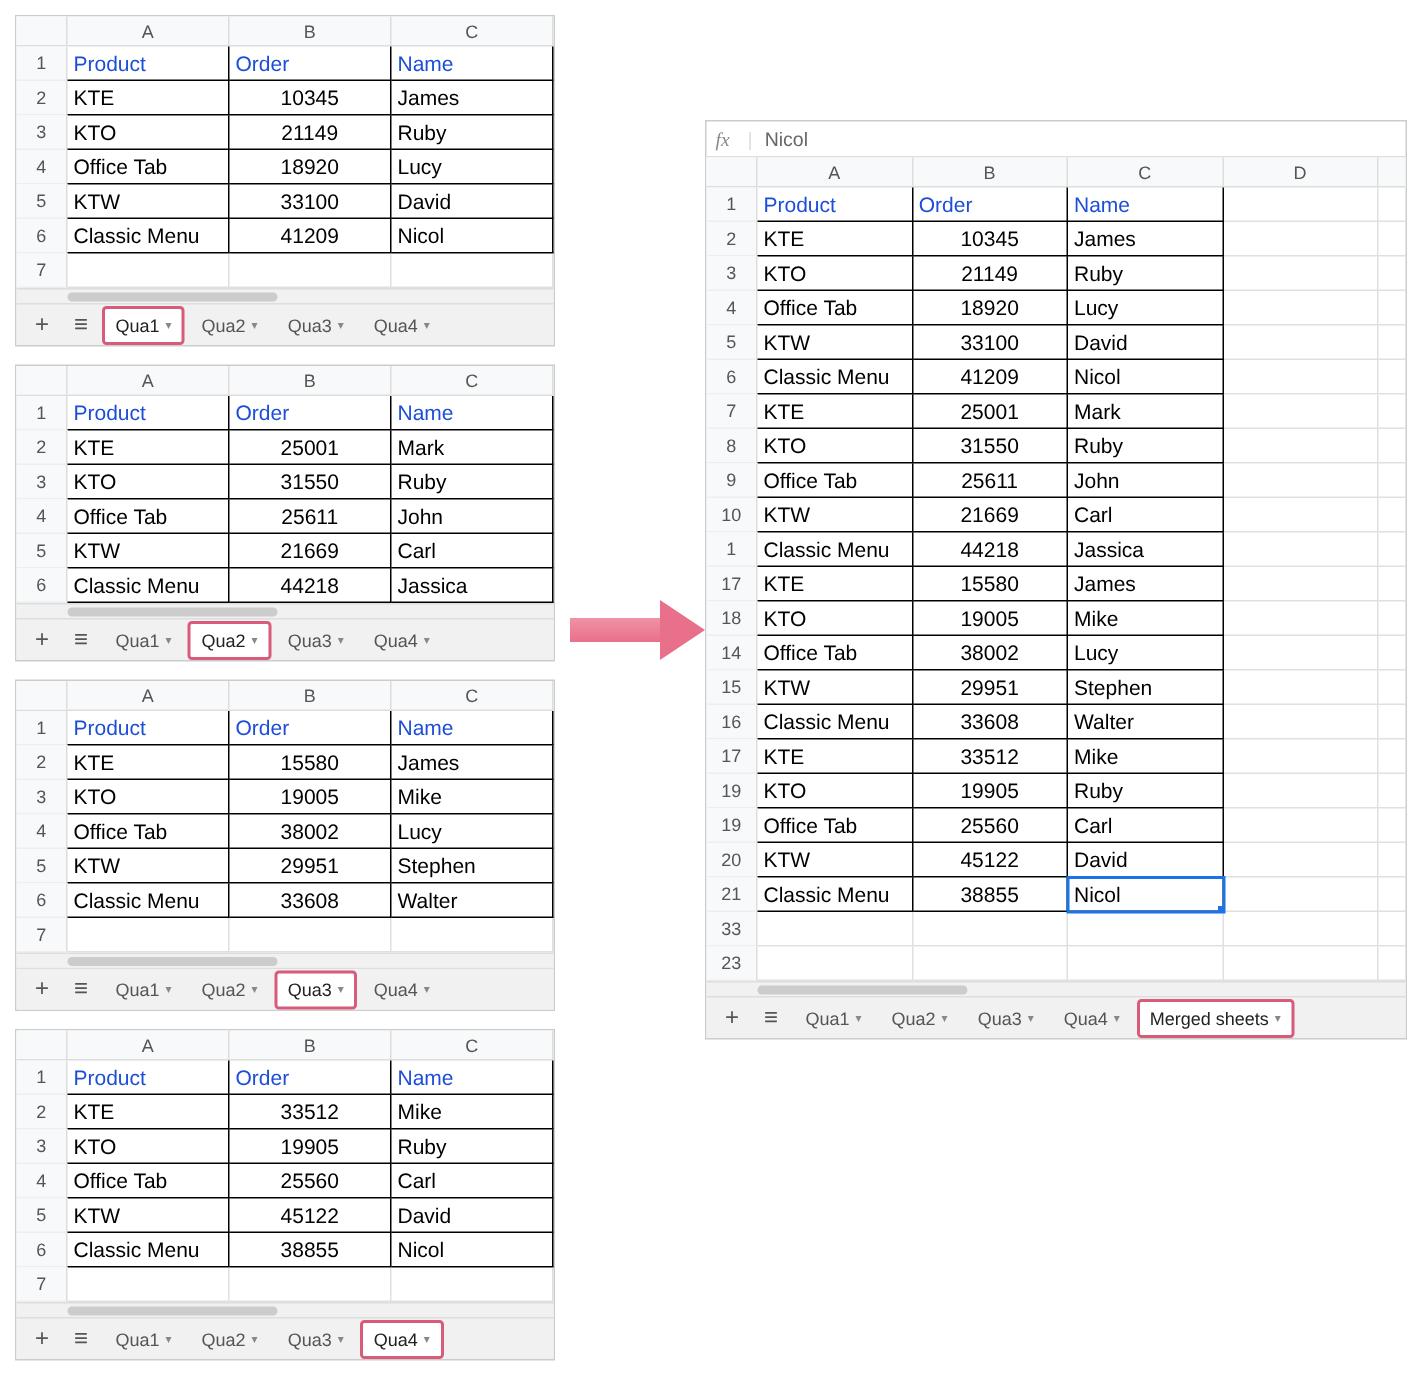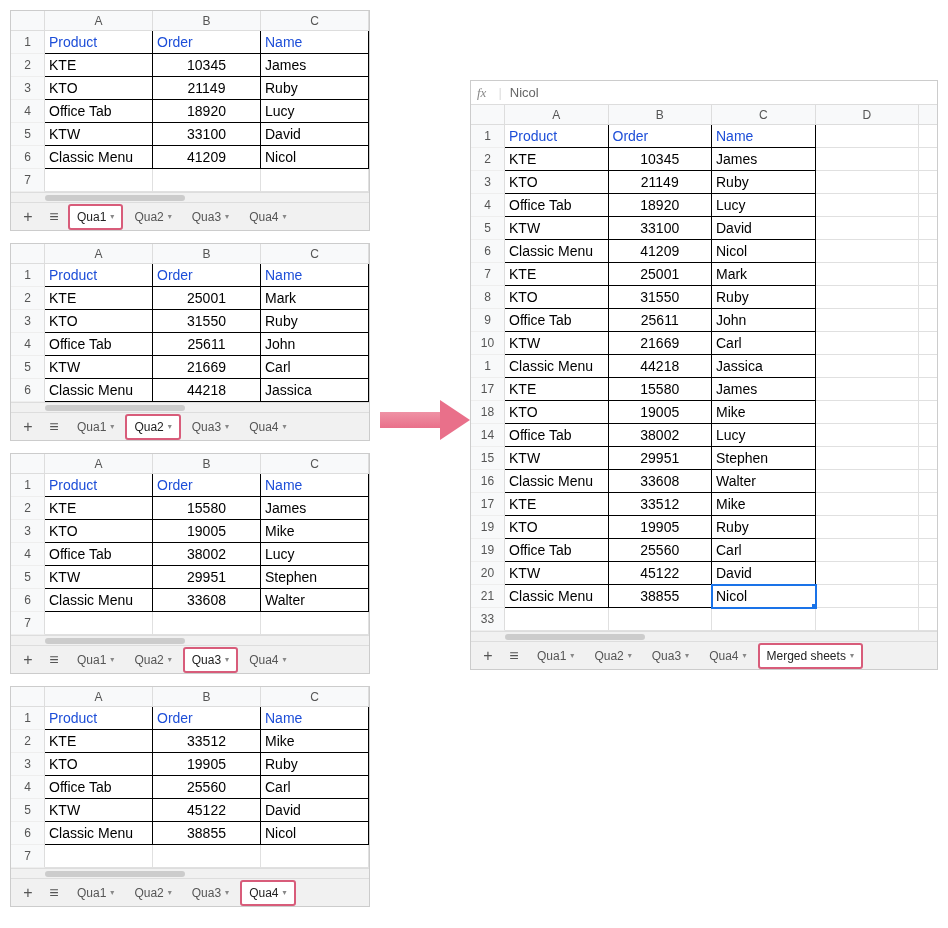--- a/index.html
+++ b/index.html
@@ -692,20 +692,28 @@
       <div class="cell light partial-col"></div>
     </div>
     <div class="row blank">
       <div class="rownum">33</div>
       <div class="cell light"></div>
       <div class="cell light"></div>
       <div class="cell light"></div>
       <div class="cell light"></div>
       <div class="cell light partial-col"></div>
     </div>
+    <div class="row blank">
+      <div class="rownum">23</div>
+      <div class="cell light"></div>
+      <div class="cell light"></div>
+      <div class="cell light"></div>
+      <div class="cell light"></div>
+      <div class="cell light partial-col"></div>
+    </div>
     <div class="hscroll">
       <div class="thumb"></div>
     </div>
     <div class="tabbar">
       <div class="tbtn">+</div>
       <div class="tbtn">≡</div>
       <div class="tab">
         <span>Qua1</span>
         <span class="tri">▾</span>
       </div>

